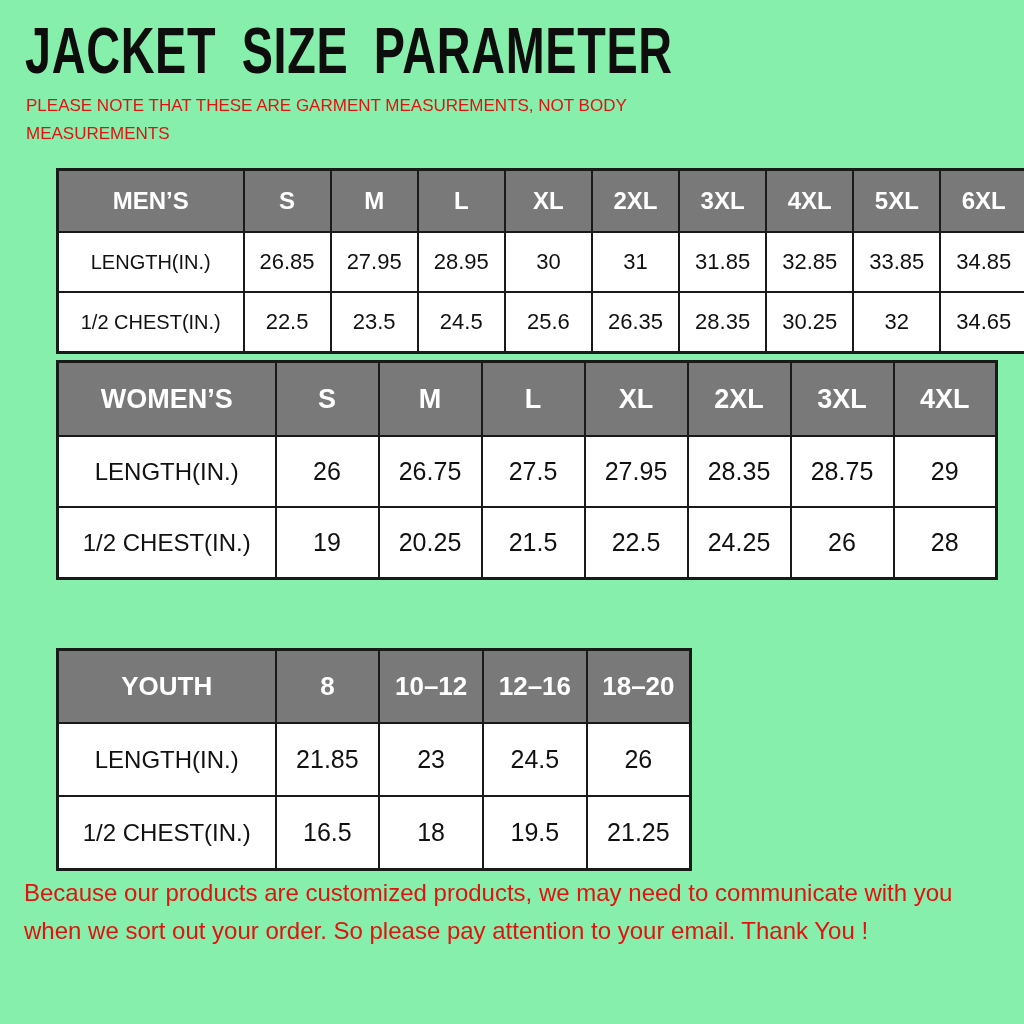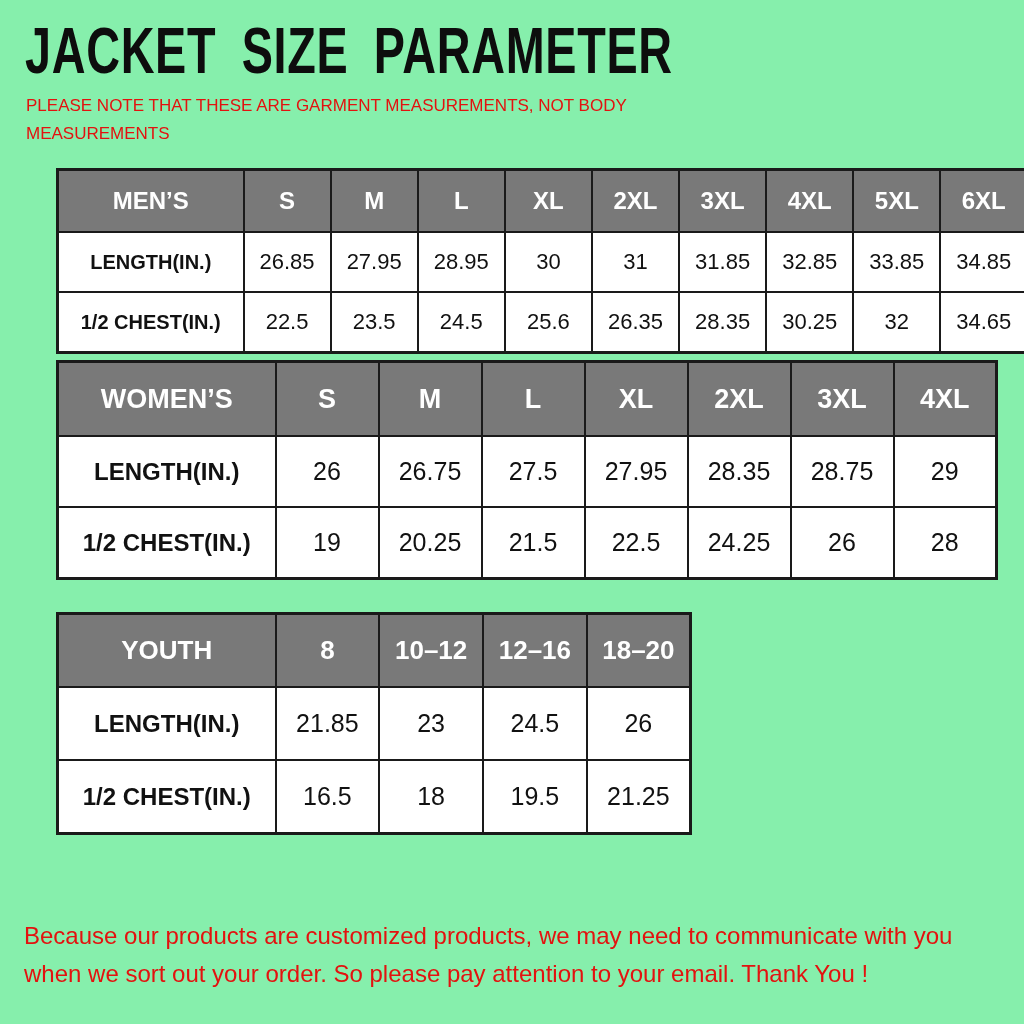--- a/index.html
+++ b/index.html
@@ -17,48 +17,48 @@
   h1.title .squeeze{display:inline-block;transform:scaleX(0.73);transform-origin:0 50%;}
 
   .note-top{
     position:absolute;left:26px;top:92px;width:800px;
     color:#e3120f;font-size:17px;line-height:28px;font-weight:normal;
   }
   .note-top div{white-space:nowrap;}
 
   .para1{
     position:absolute;left:24px;top:874px;width:1000px;
-    color:#e3120f;font-size:24px;line-height:38px;margin-top:43px;
+    color:#e3120f;font-size:24px;line-height:38px;
   }
   .para1 div{white-space:nowrap;}
 
   .para2{
     position:absolute;left:24px;top:962px;width:1000px;
     color:#e3120f;font-size:20px;white-space:nowrap;letter-spacing:0.2px;
   }
 
   
   .tbl-wrap{position:absolute;left:25px;padding-left:31px;}
   #mens-wrap  {top:168px;}
   #womens-wrap{top:360px;}
-  #youth-wrap {top:612px;}
+  #youth-wrap {top:648px;}
 
   table.size-table{
     border-collapse:collapse;table-layout:fixed;background:#fff;
     border:3px solid #1a1a1a;
   }
   table.size-table th, table.size-table td{
     border:2px solid #1a1a1a;text-align:center;vertical-align:middle;
     padding:0;overflow:hidden;
   }
   table.size-table th{
     background:#797979;color:#ffffff;font-weight:bold;
   }
   table.size-table td{color:#111;}
-  td.rowlabel{font-weight:bold;margin-left:34px;}
+  td.rowlabel{font-weight:normal;margin-left:34px;}
 
   
   #mens-wrap table{width:973px;}
   #mens-wrap col.c0{width:186px;}
   #mens-wrap th{height:60px;font-size:24px;}
   #mens-wrap td{height:58px;font-size:22px;}
   #mens-wrap td.rowlabel{font-size:20px;}
 
   
   #womens-wrap table{width:942px;}

